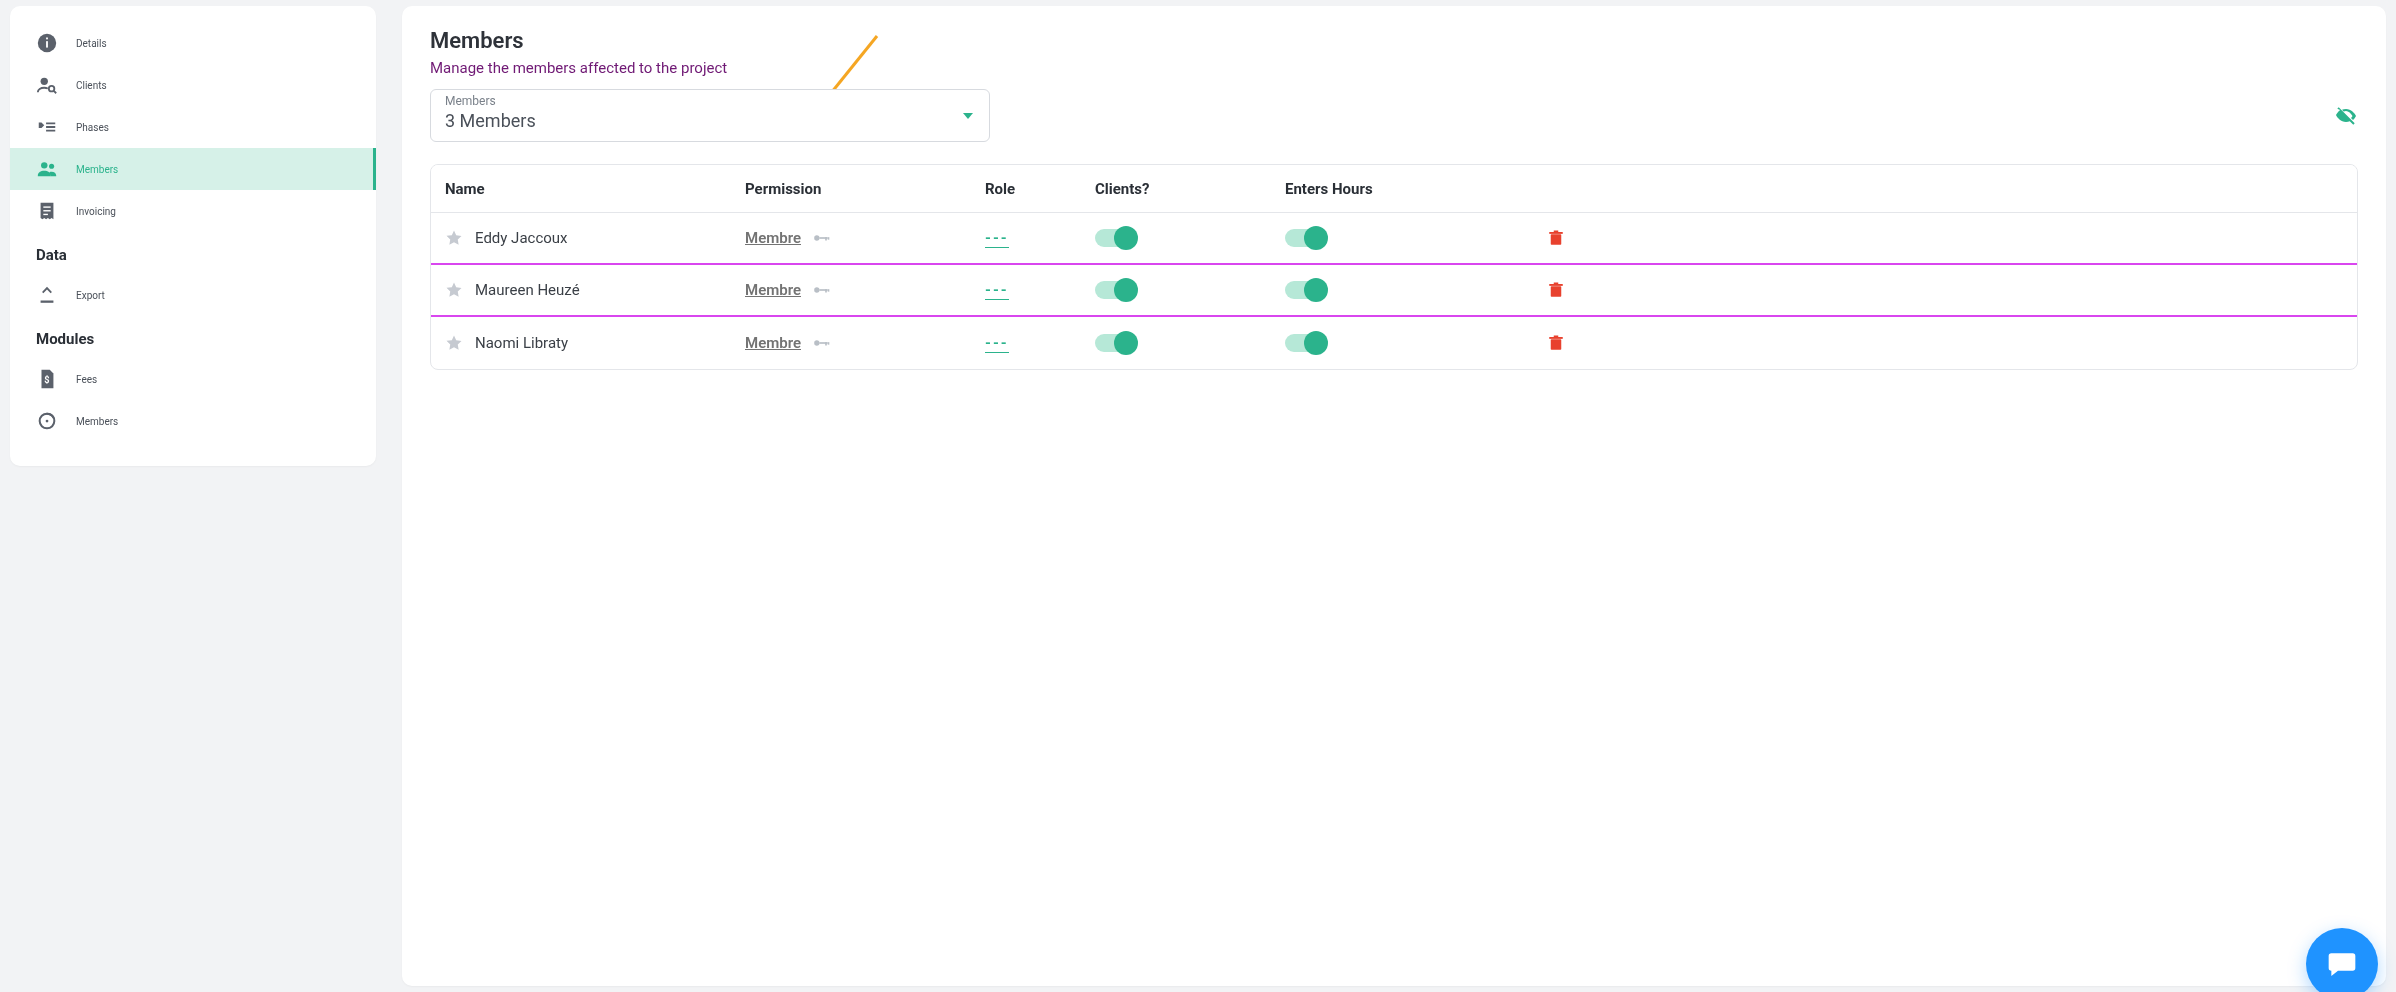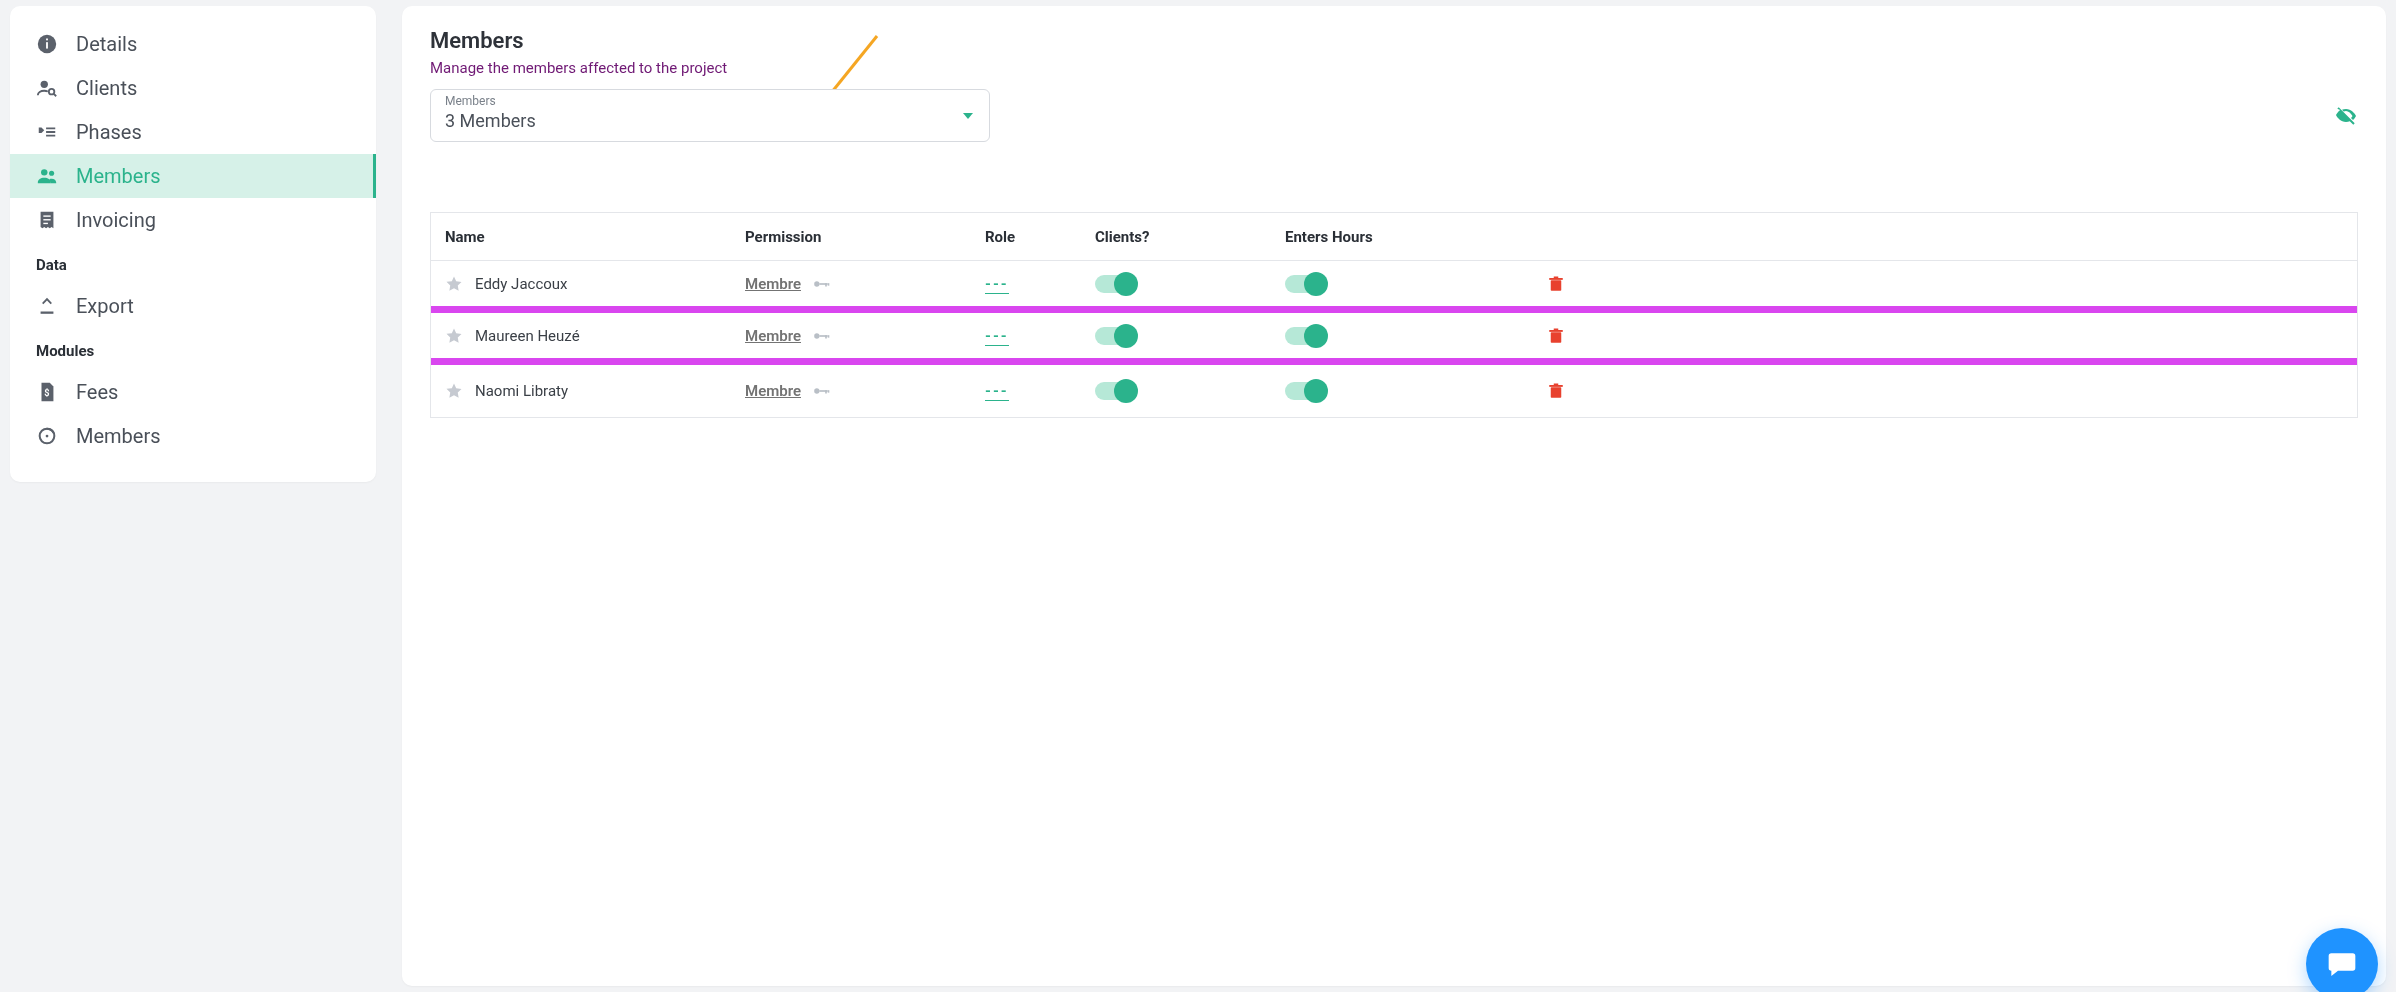--- a/index.html
+++ b/index.html
@@ -55,21 +55,21 @@
   }
   .nav-item .icon {
     width: 22px;
     height: 22px;
     display: inline-flex;
     align-items: center;
     justify-content: center;
     color: #5b616b;
   }
   .nav-item.active .icon { color: #2bb38c; }
-  .nav-item .label { font-size: 20px; }
+  .nav-item .label { font-size: 10px; }
 
   
   .main {
     flex: 1;
     background: #ffffff;
     border-radius: 10px;
     padding: 22px 28px 28px;
     box-shadow: 0 1px 2px rgba(0,0,0,0.04);
     position: relative;
     min-height: 430px;
@@ -136,41 +136,40 @@
   .arrow {
     position: absolute;
     left: 405px;
     top: 20px;
     pointer-events: none;
   }
 
   
   .table {
     border: 1px solid #e4e6ea;
-    border-radius: 0;
+    border-radius: 8px;
     overflow: hidden;
-    margin-top: 48px;
   }
   .thead, .trow {
     display: grid;
     grid-template-columns: 300px 240px 110px 190px 220px 60px;
     align-items: center;
     padding: 0 14px;
   }
   .thead {
     background: #fff;
     border-bottom: 1px solid #e4e6ea;
     min-height: 48px;
     font-weight: 700;
     color: #2a2f36;
     font-size: 15px;
   }
   .trow {
     min-height: 52px;
-    border-bottom: 7px solid #d946ef;
+    border-bottom: 2px solid #d946ef;
   }
   .trow:last-child { border-bottom: none; }
 
   .name-cell { display: flex; align-items: center; gap: 12px; }
   .star { color: #c6cad1; display:inline-flex;}
   .star svg{width:18px;height:18px;}
   .name-text { color: #3a3f46; }
 
   .perm-cell { display: flex; align-items: center; gap: 10px; }
   .perm-link {

